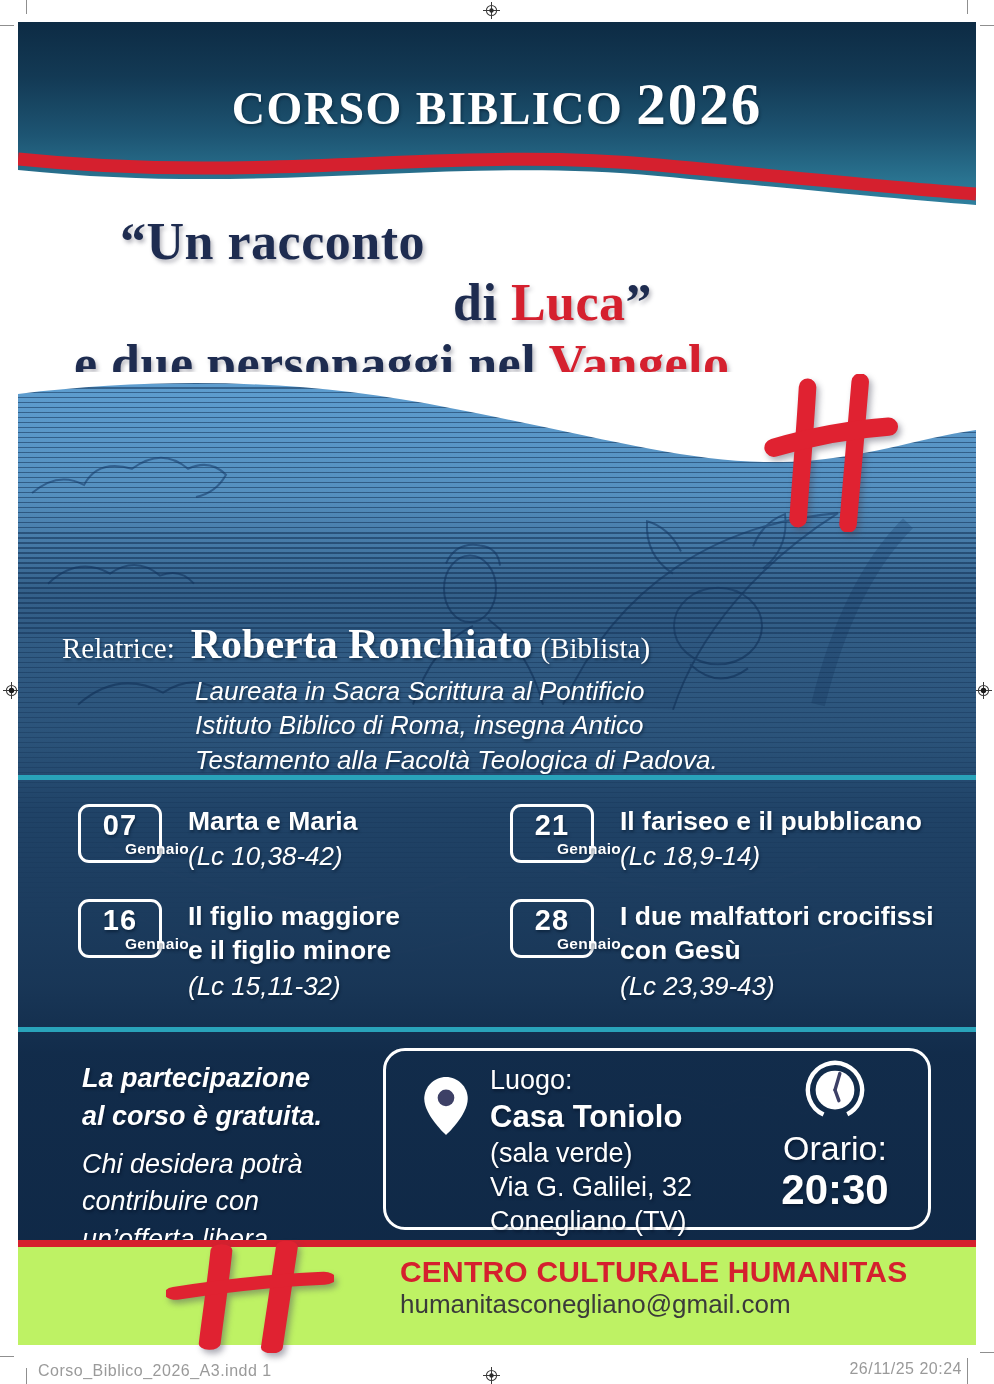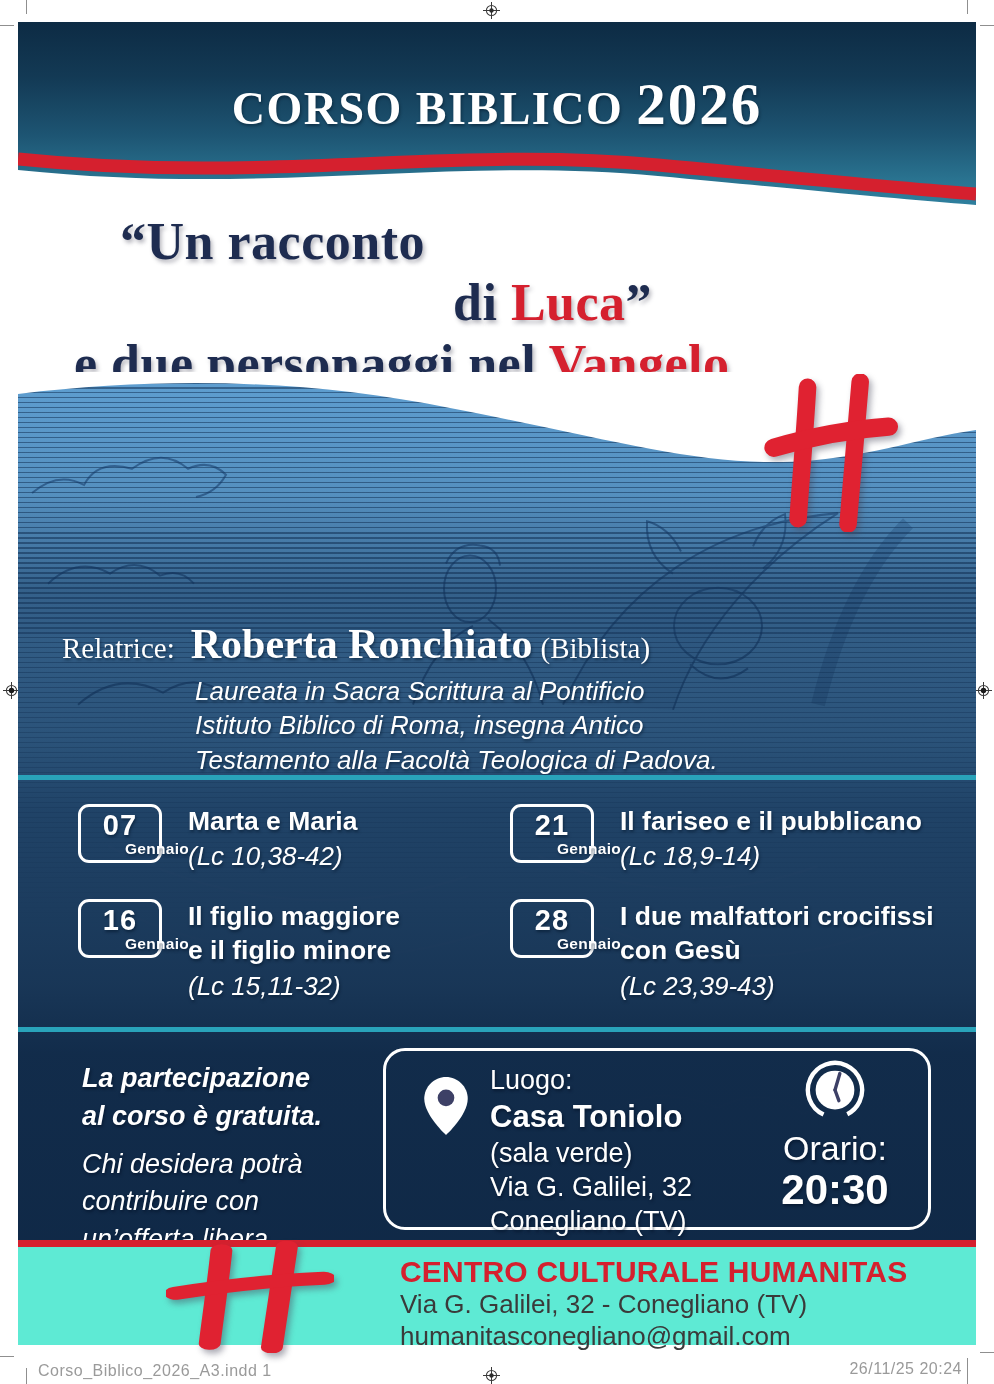--- a/index.html
+++ b/index.html
@@ -104,21 +104,21 @@
   .v-name{font-size:31px;font-weight:700;}
   .time-block{position:absolute;right:8px;top:4px;width:170px;text-align:center;color:#fff;
     text-shadow:1px 2px 3px rgba(0,15,35,.6);}
   .clock{width:62px;height:62px;margin:4px auto 8px;display:block;}
   .o-label{font-size:34px;}
   .o-time{font-size:42px;font-weight:700;line-height:1.05;}
 
   .panel-redline{position:absolute;left:0;bottom:0;width:100%;height:7px;background:var(--red);}
 
   
-  .footer{position:absolute;left:0;top:1225px;width:958px;height:98px;background:#5eead4;}
+  .footer{position:absolute;left:0;top:1225px;width:958px;height:98px;background:#bef264;}
   .hlogo-footer{position:absolute;left:148px;top:-6px;width:168px;height:112px;}
   .footer-text{position:absolute;left:382px;top:8px;}
   .f-org{color:var(--red);font-weight:700;font-size:30px;letter-spacing:.2px;}
   .f-addr,.f-email{color:#3a3a3a;font-size:26px;line-height:1.22;}
 </style>
 </head>
 <body>
 
 <div class="cm cm-tl-v"></div>
 <div class="cm cm-tl-h"></div>
@@ -307,18 +307,17 @@
   </div>
 
   <div class="footer">
     <svg class="hlogo hlogo-footer" viewBox="0 0 100 120" preserveAspectRatio="none">
       <path d="M33,10 C31,45 28,80 26,110" fill="none" stroke="#e02231" stroke-width="13" stroke-linecap="round"></path>
       <path d="M72,6 C69,45 66,82 63,114" fill="none" stroke="#e02231" stroke-width="13" stroke-linecap="round"></path>
       <path d="M6,56 C35,48 65,42 94,40" fill="none" stroke="#e02231" stroke-width="14" stroke-linecap="round"></path>
     </svg>
     <div class="footer-text">
       <div class="f-org">CENTRO CULTURALE HUMANITAS</div>
-      <div class="f-addr">Via G. Galilei, 32 - Conegliano (TV)</div>
       <div class="f-email">humanitasconegliano@gmail.com</div>
     </div>
   </div>
 
 </div>
 
 </body></html>

